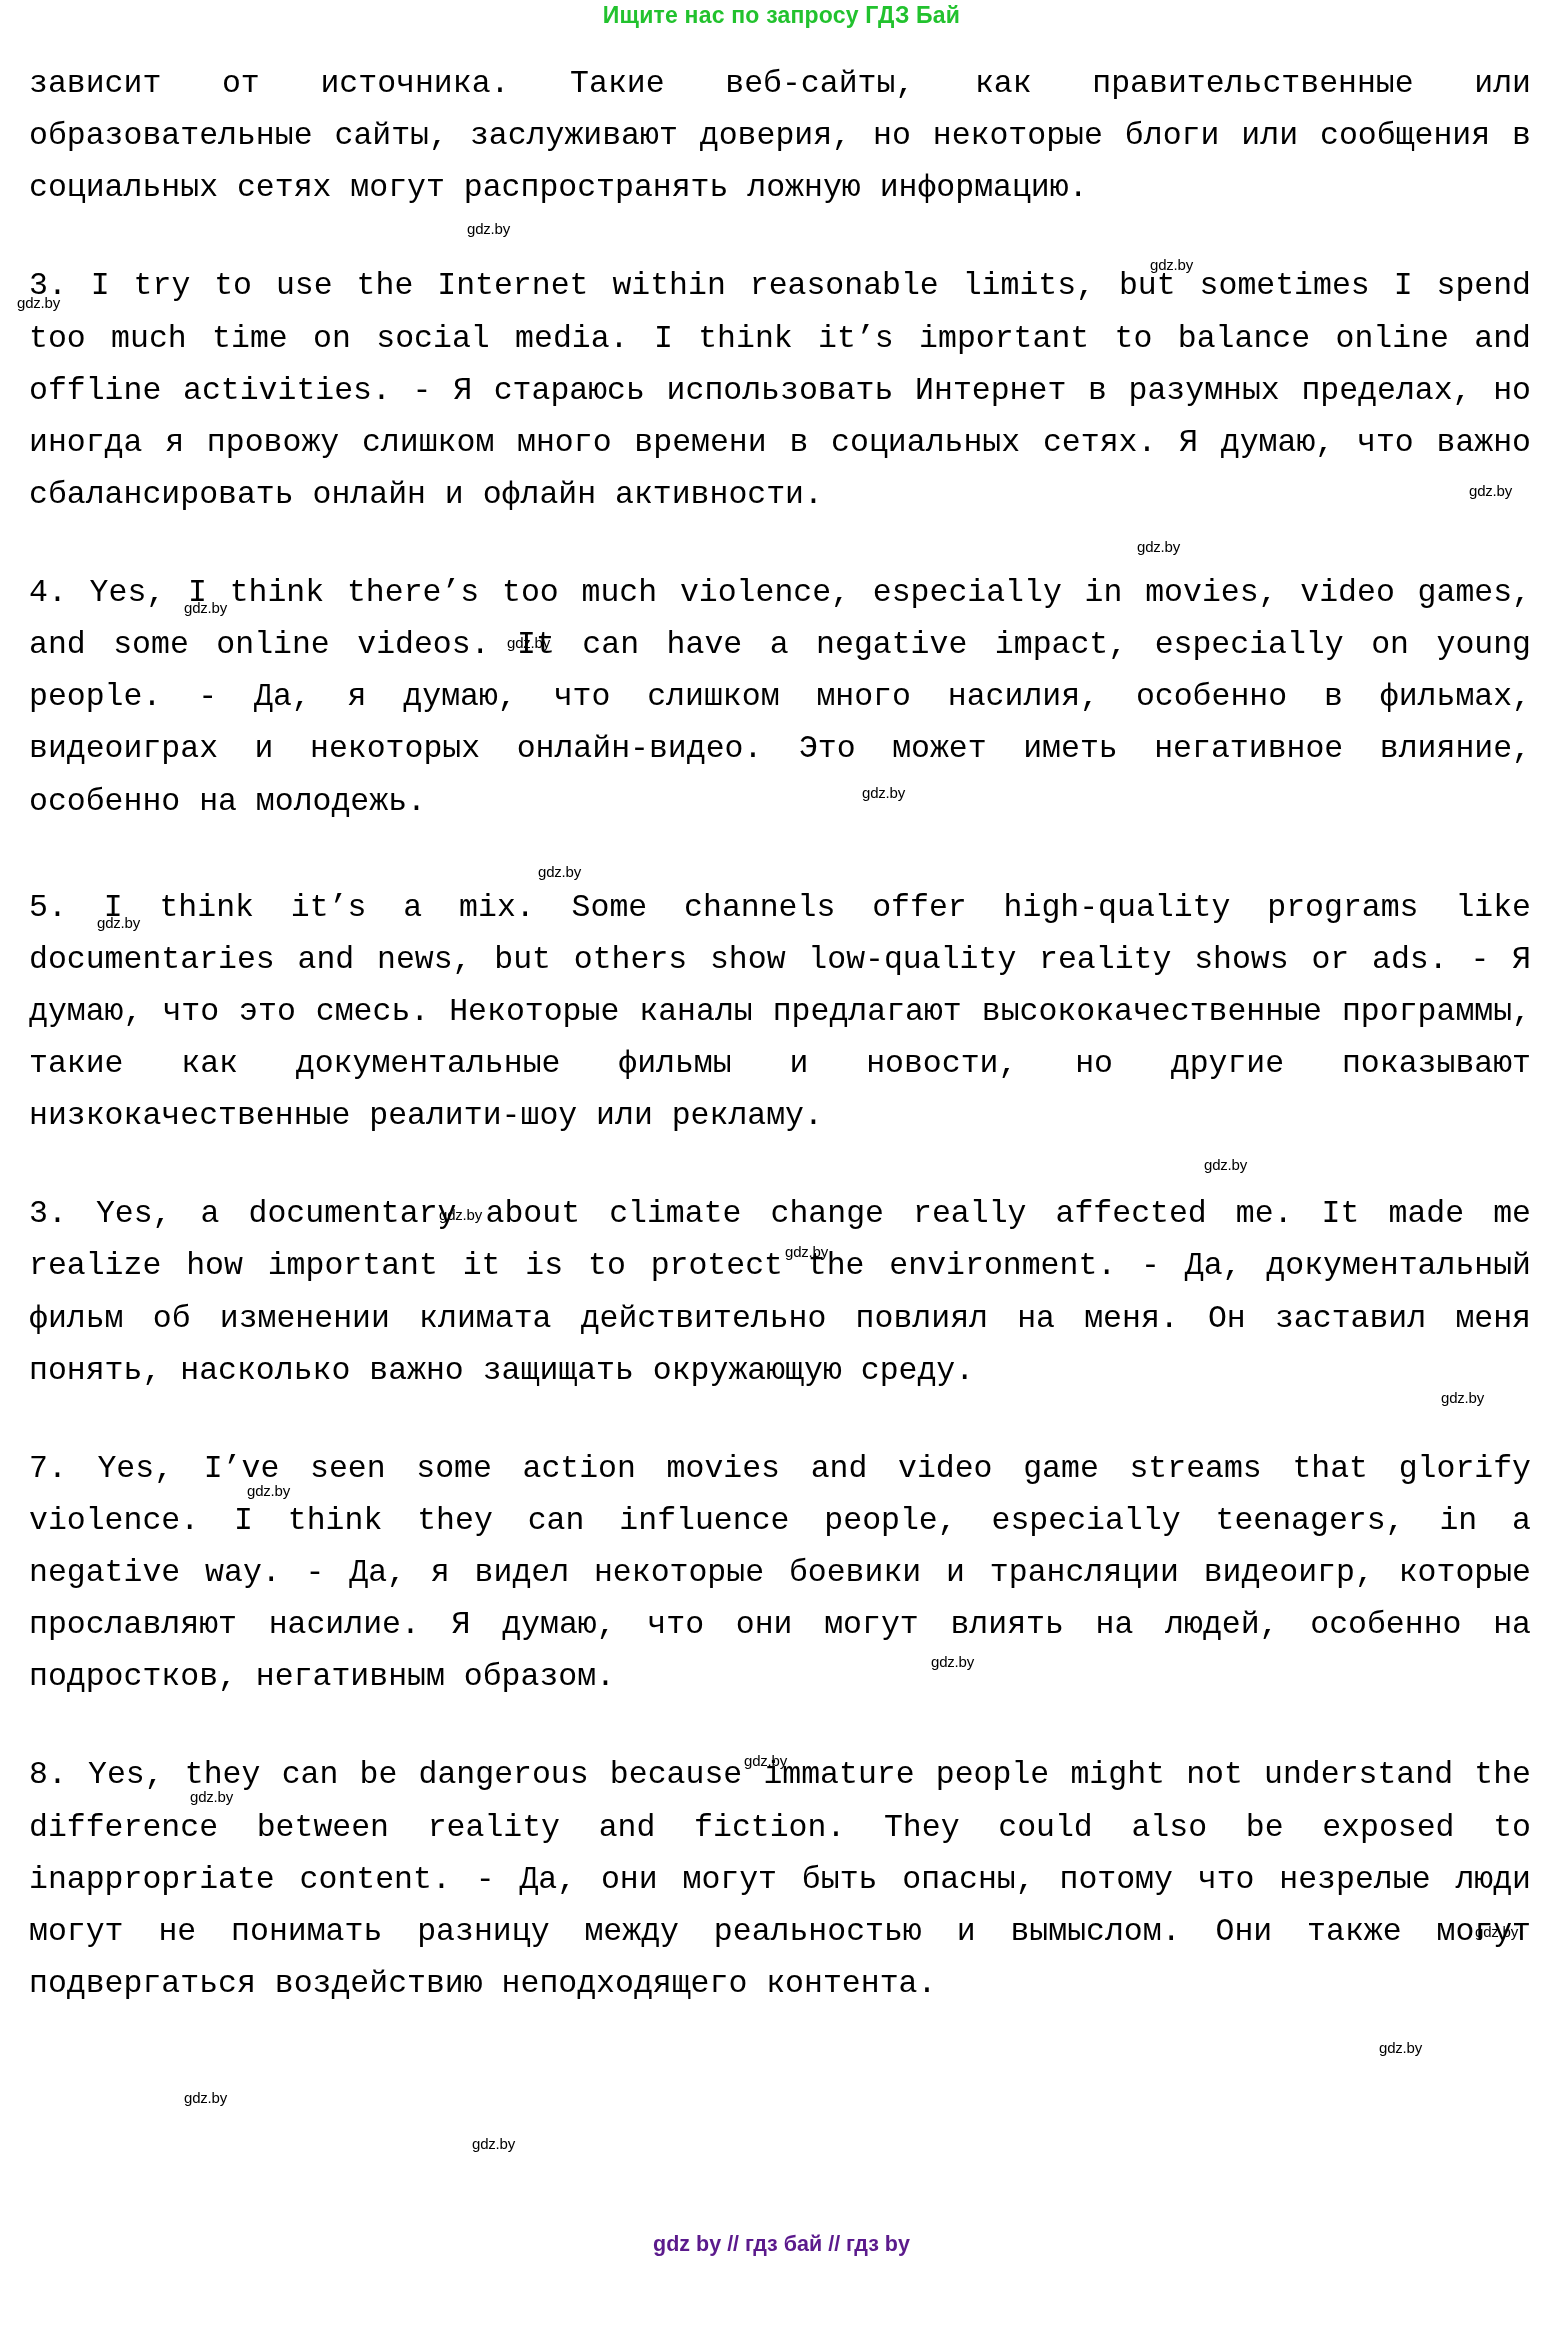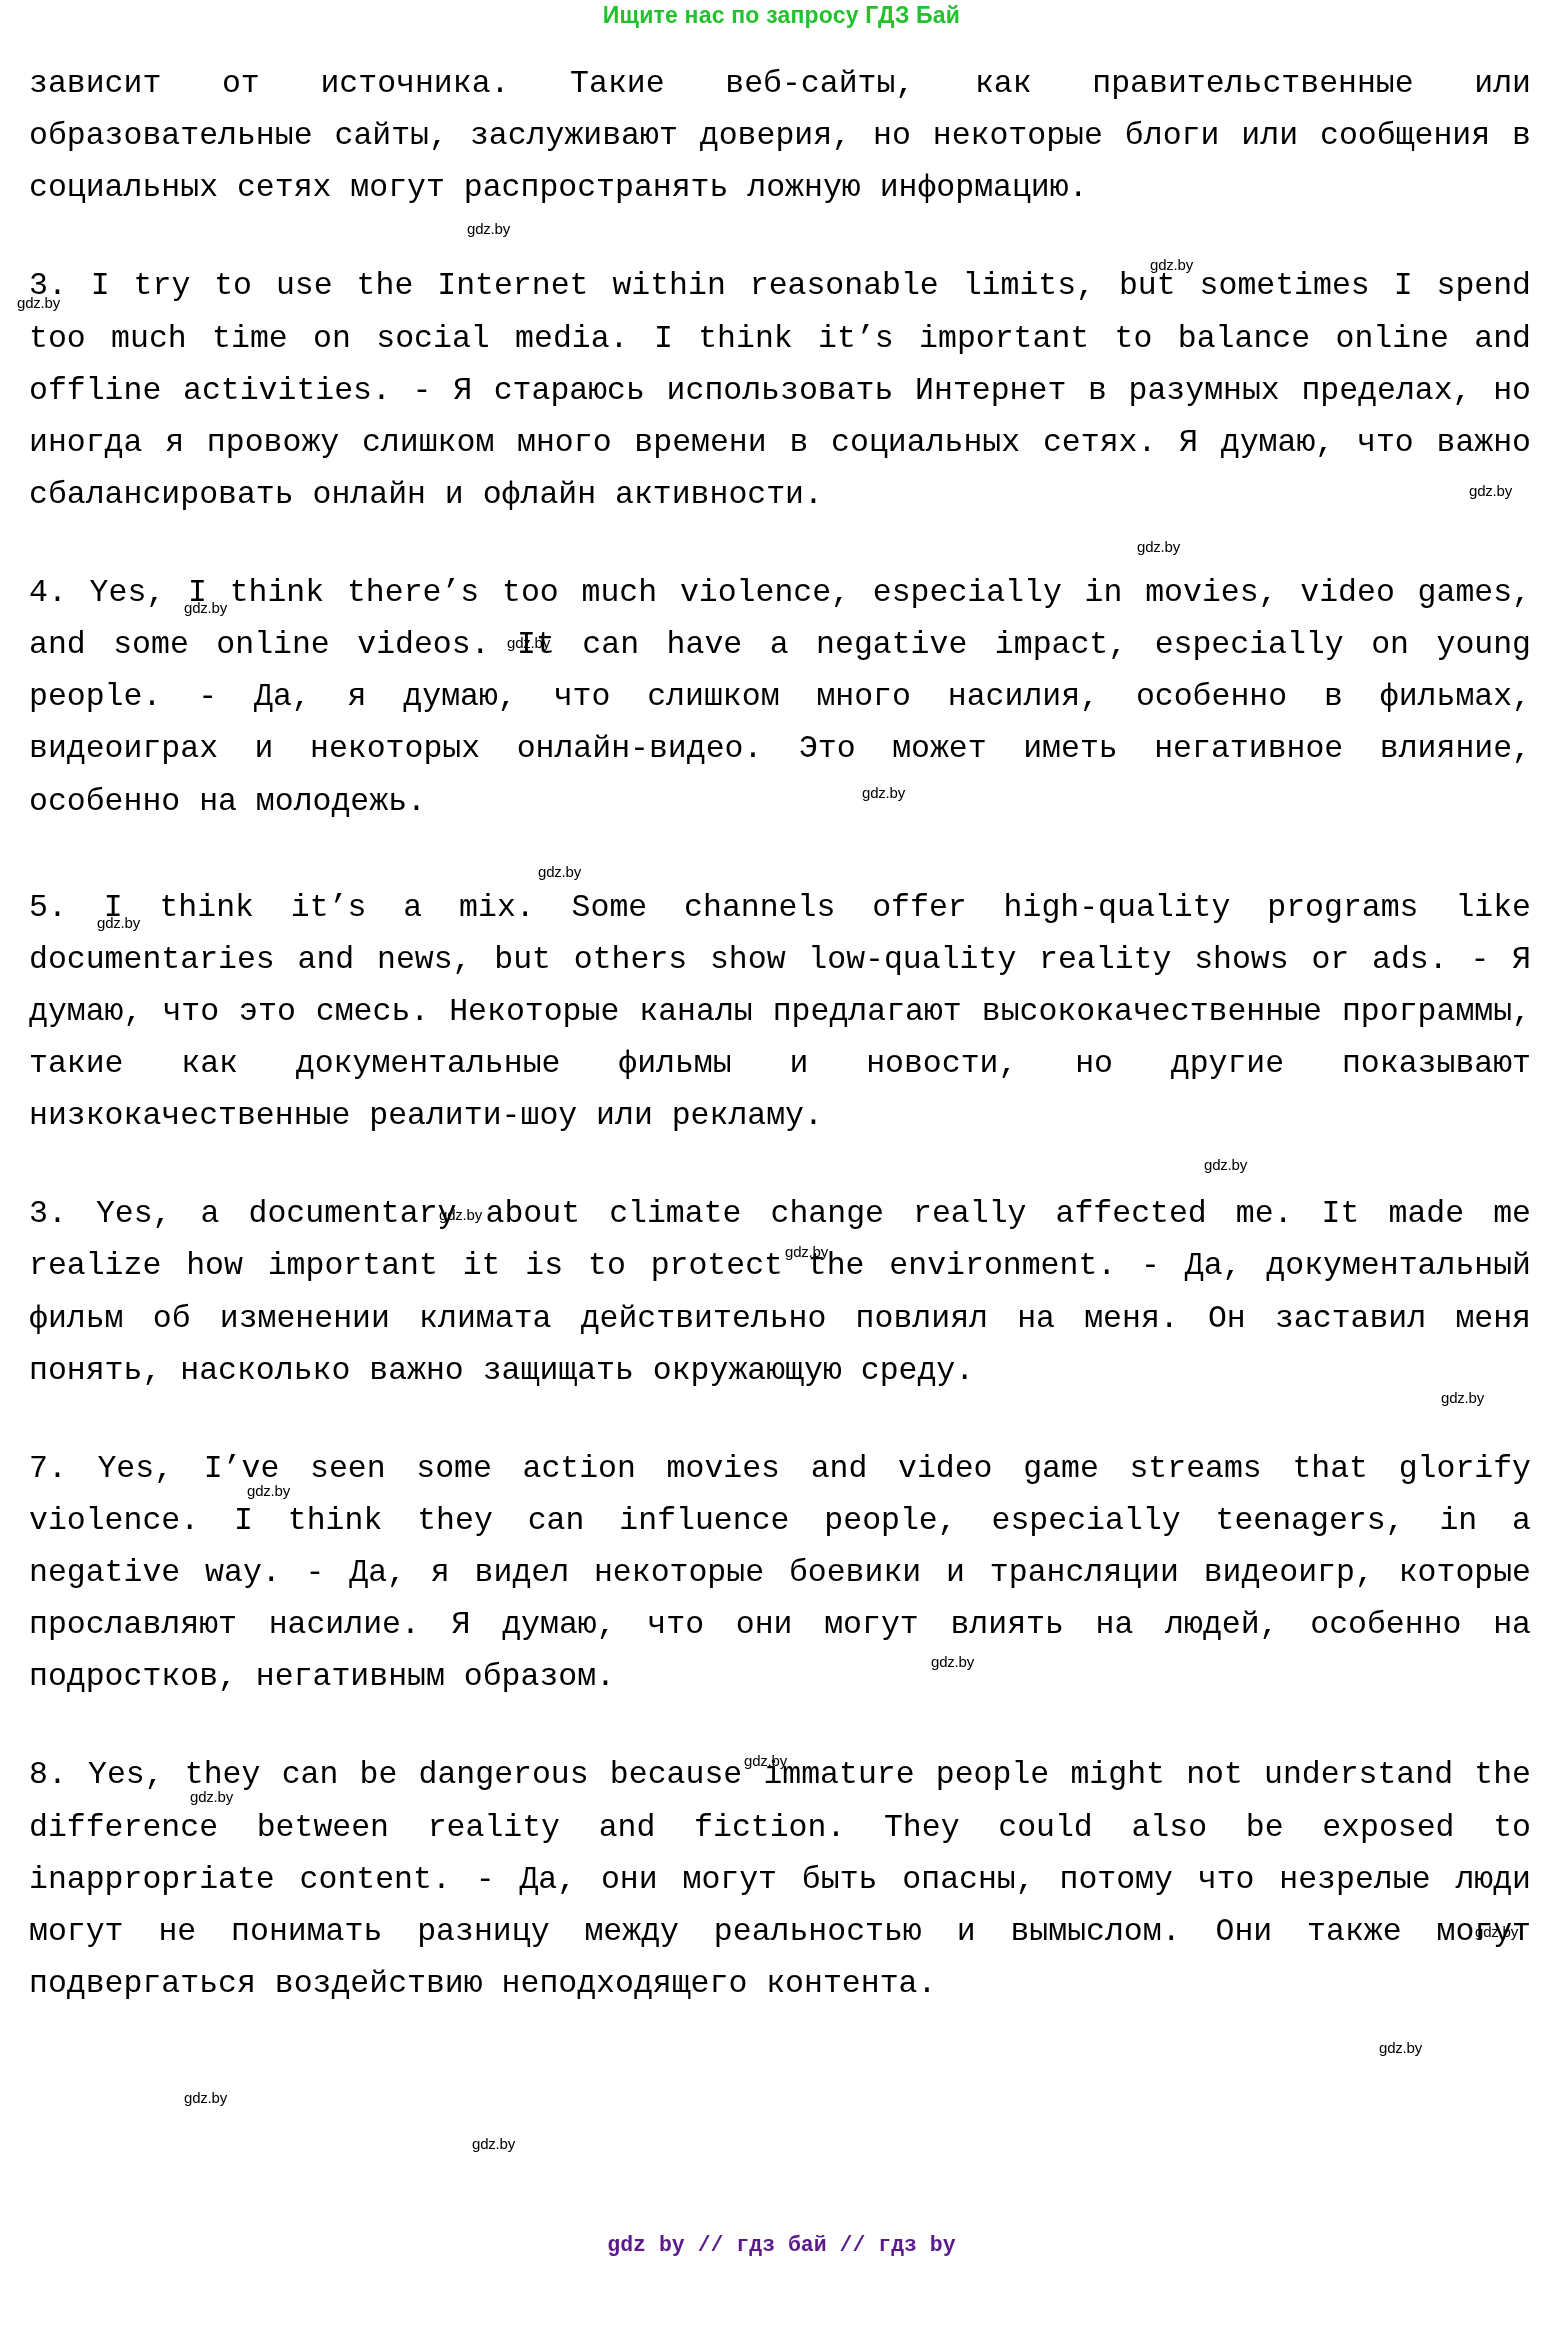--- a/index.html
+++ b/index.html
@@ -67,21 +67,21 @@
     z-index: 5;
   }
 
   
   .site-footer {
     position: absolute;
     bottom: 4.6px;
     left: 0;
     width: 1563px;
     text-align: center;
-    font-family: Liberation Mono, monospace;
+    font-family: Liberation Sans, sans-serif;
     font-weight: 700;
     font-size: 21.5px;
     color: #5b1a8c;
     white-space: nowrap;
   }
 </style>
 </head>
 <body>
 
 <div class="page">

